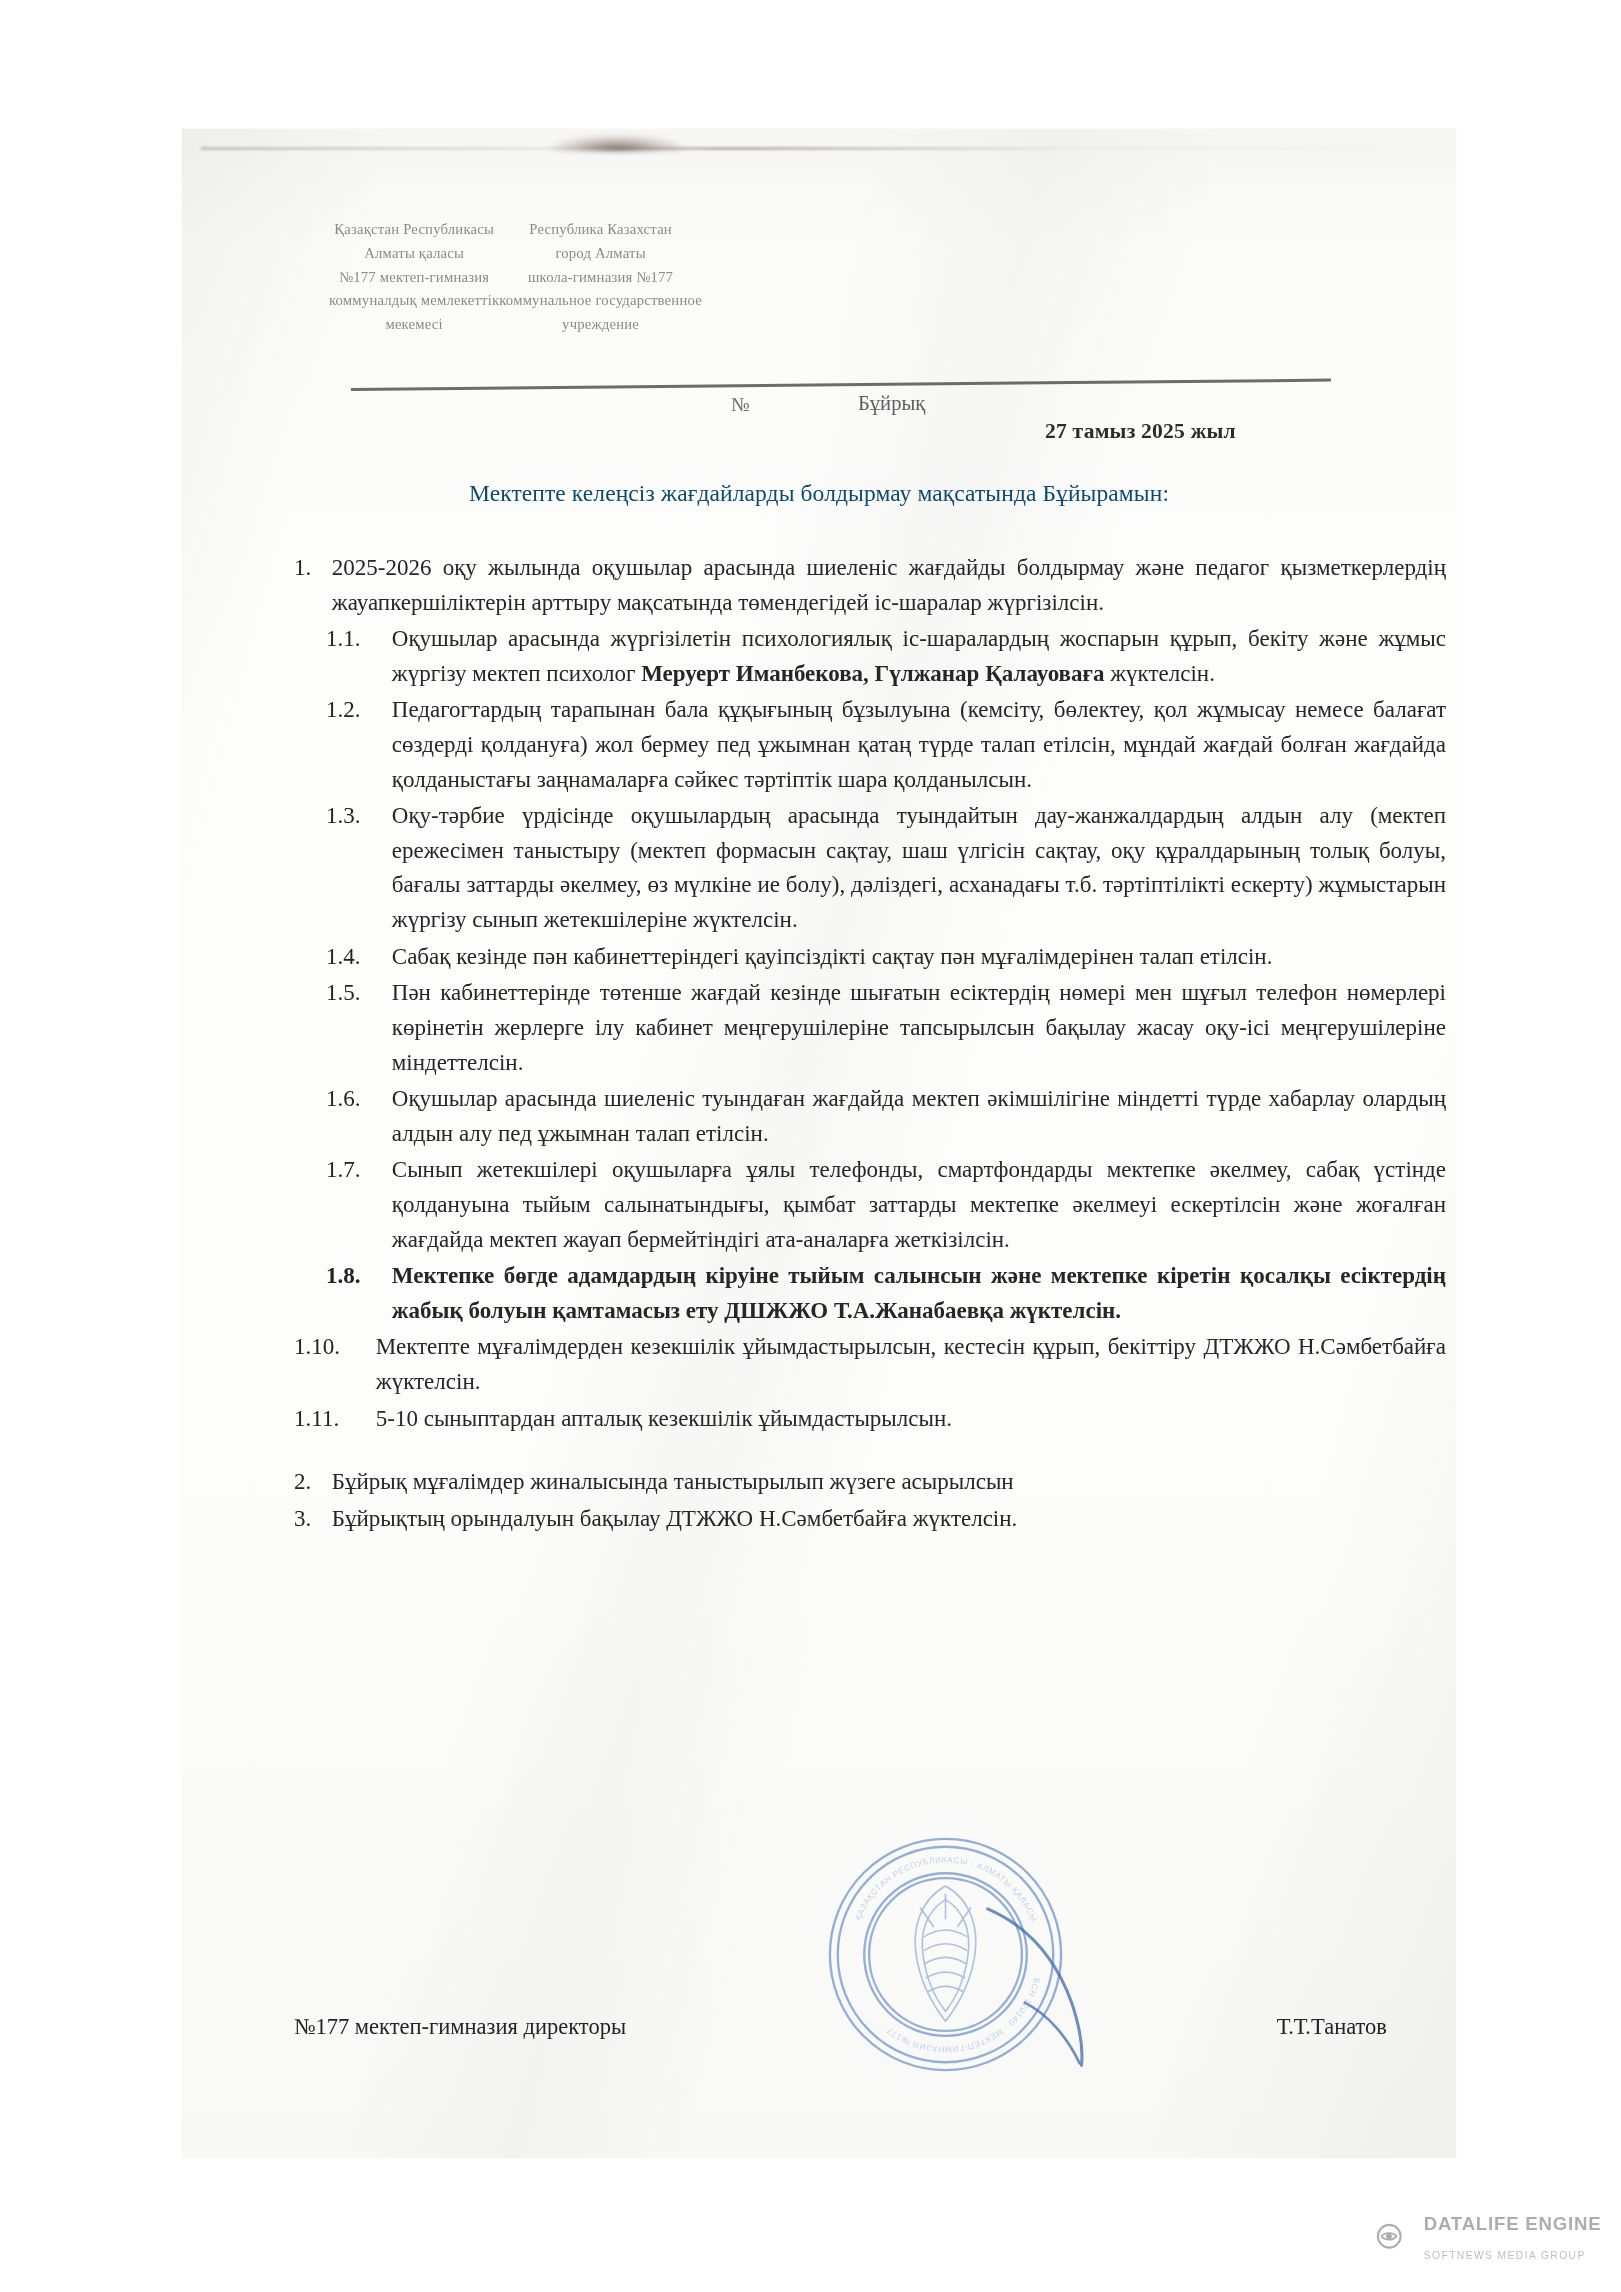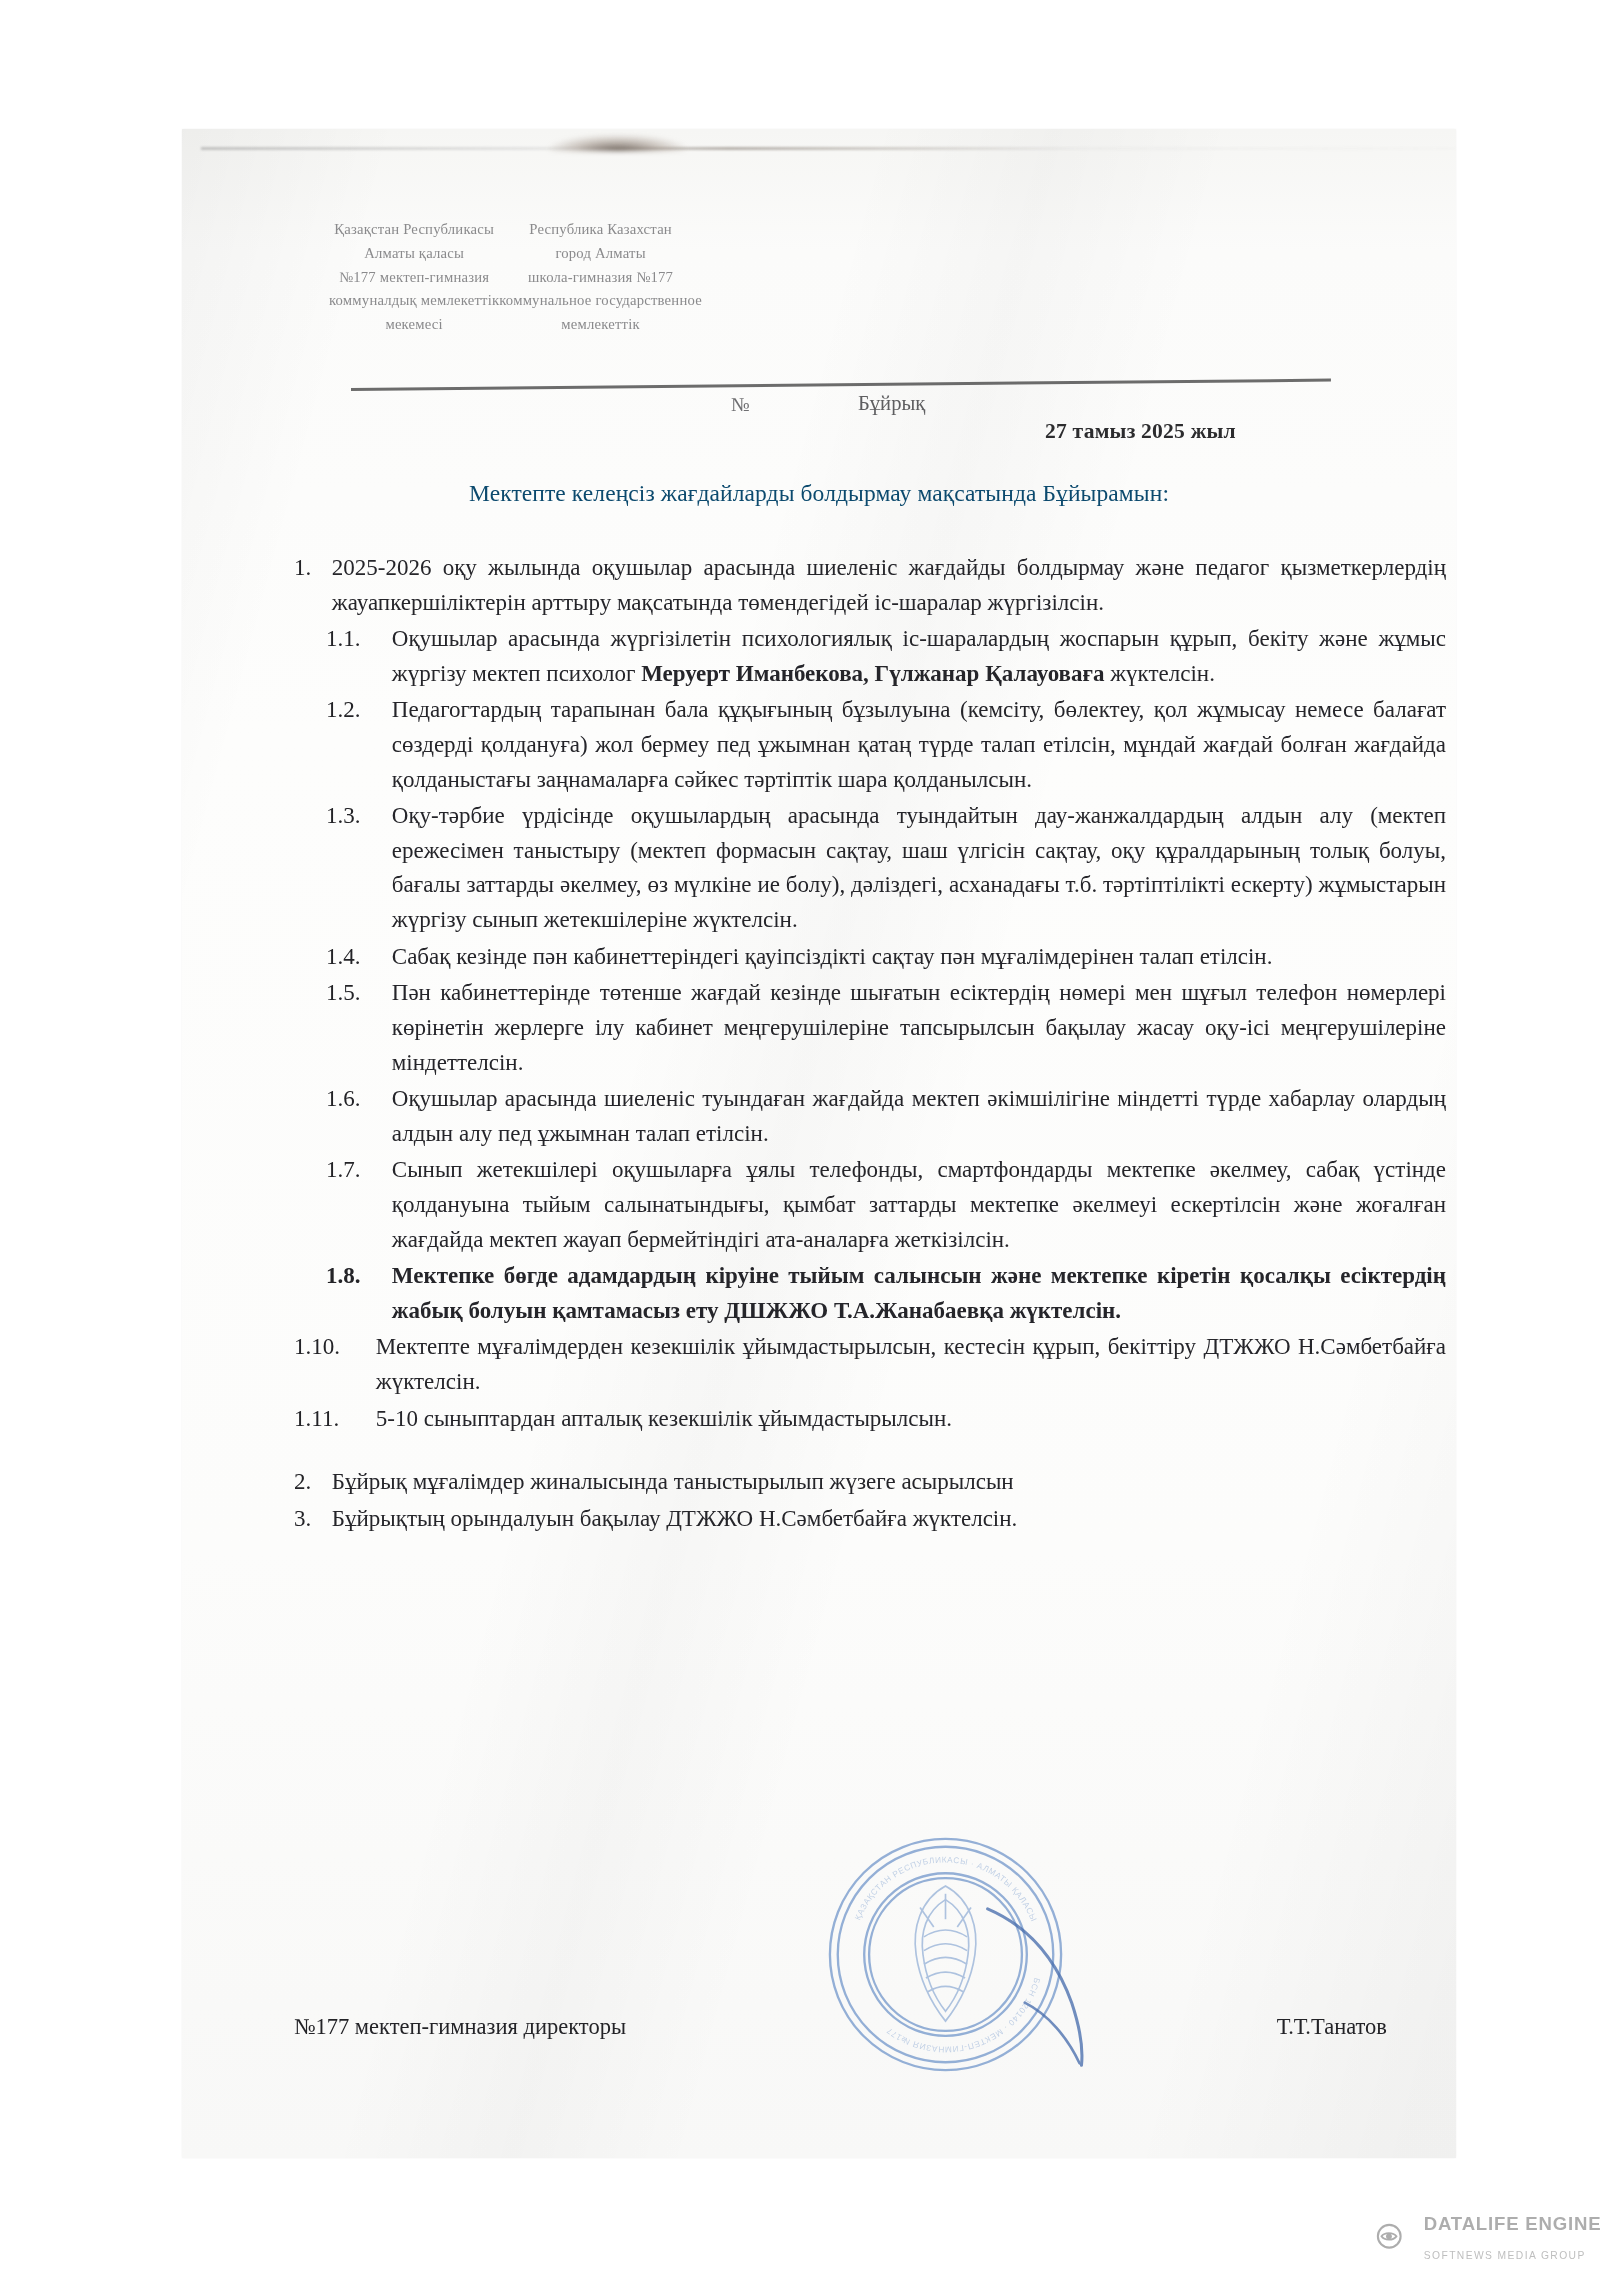--- a/index.html
+++ b/index.html
@@ -235,21 +235,21 @@
       <div class="lh-line">Алматы қаласы</div>
       <div class="lh-line">№177  мектеп-гимназия</div>
       <div class="lh-line">коммуналдық  мемлекеттік</div>
       <div class="lh-line">мекемесі</div>
     </div>
     <div class="letterhead-block lh-right">
       <div class="lh-line">Республика Казахстан</div>
       <div class="lh-line">город Алматы</div>
       <div class="lh-line">школа-гимназия №177</div>
       <div class="lh-line">коммунальное государственное</div>
-      <div class="lh-line">мемлекеттік</div>
+      <div class="lh-line">учреждение</div>
     </div>
   </div>
 
   <div class="rule"></div>
 
   <div class="order-row">
     <div class="order-no">№</div>
     <div class="order-word">Бұйрық</div>
     <div class="order-date">27 тамыз 2025 жыл</div>
   </div>

